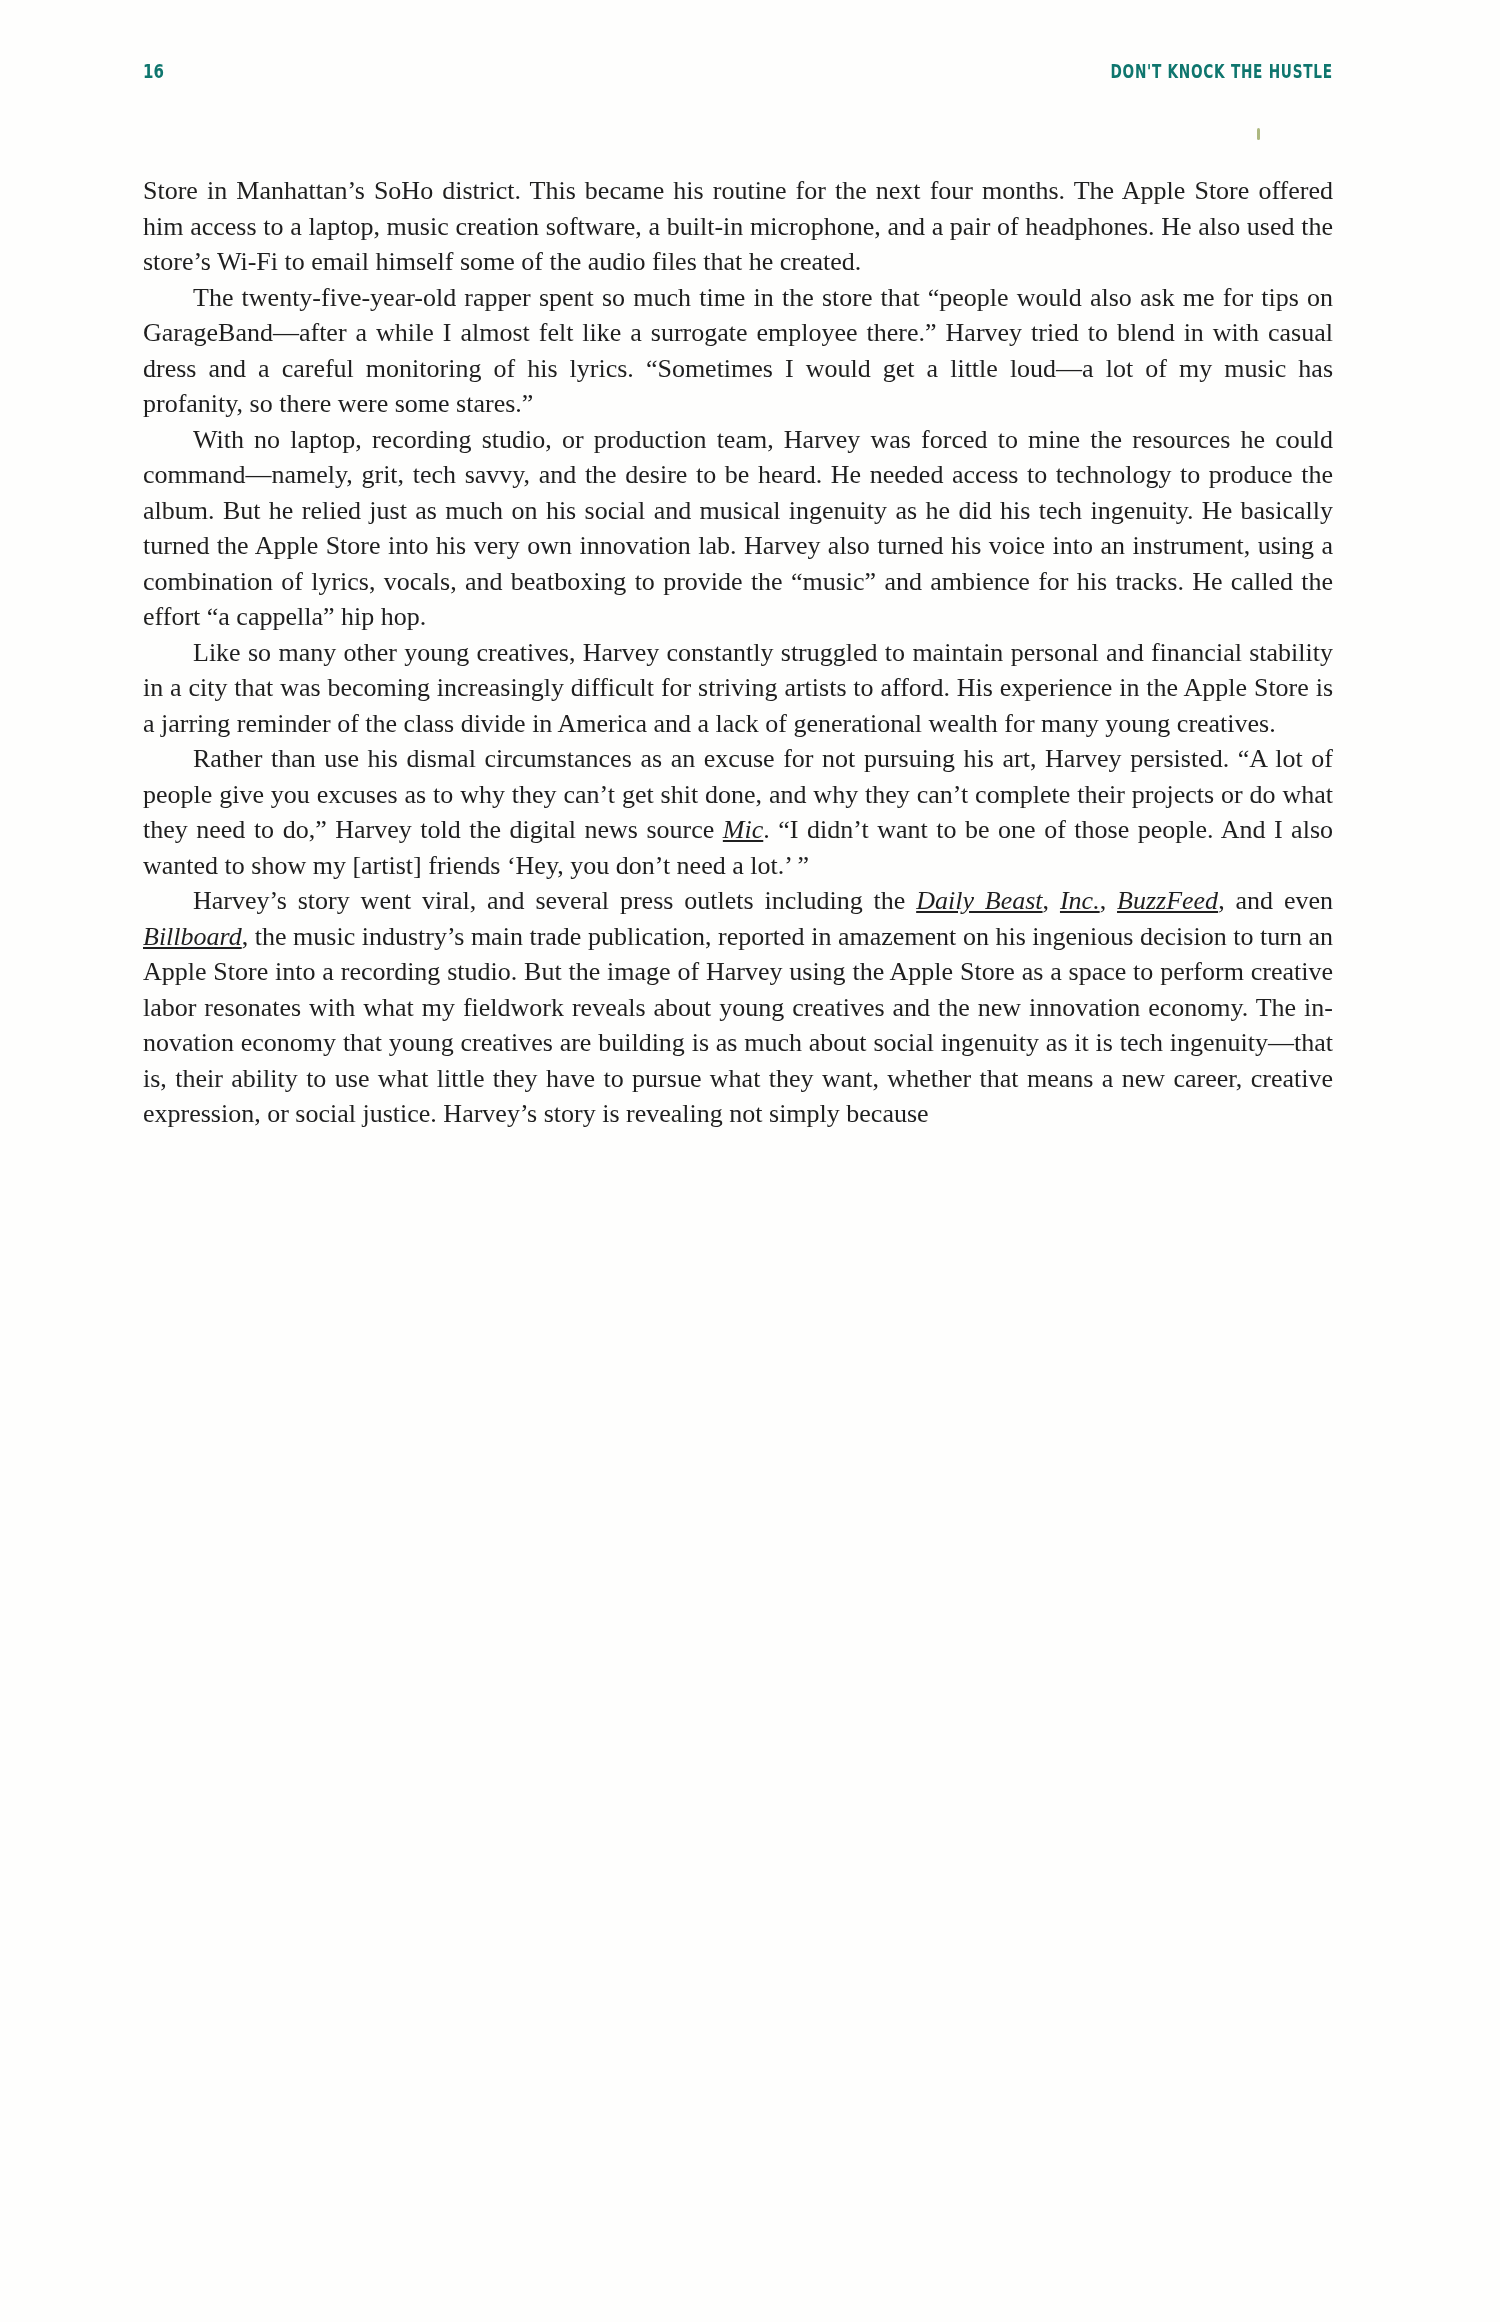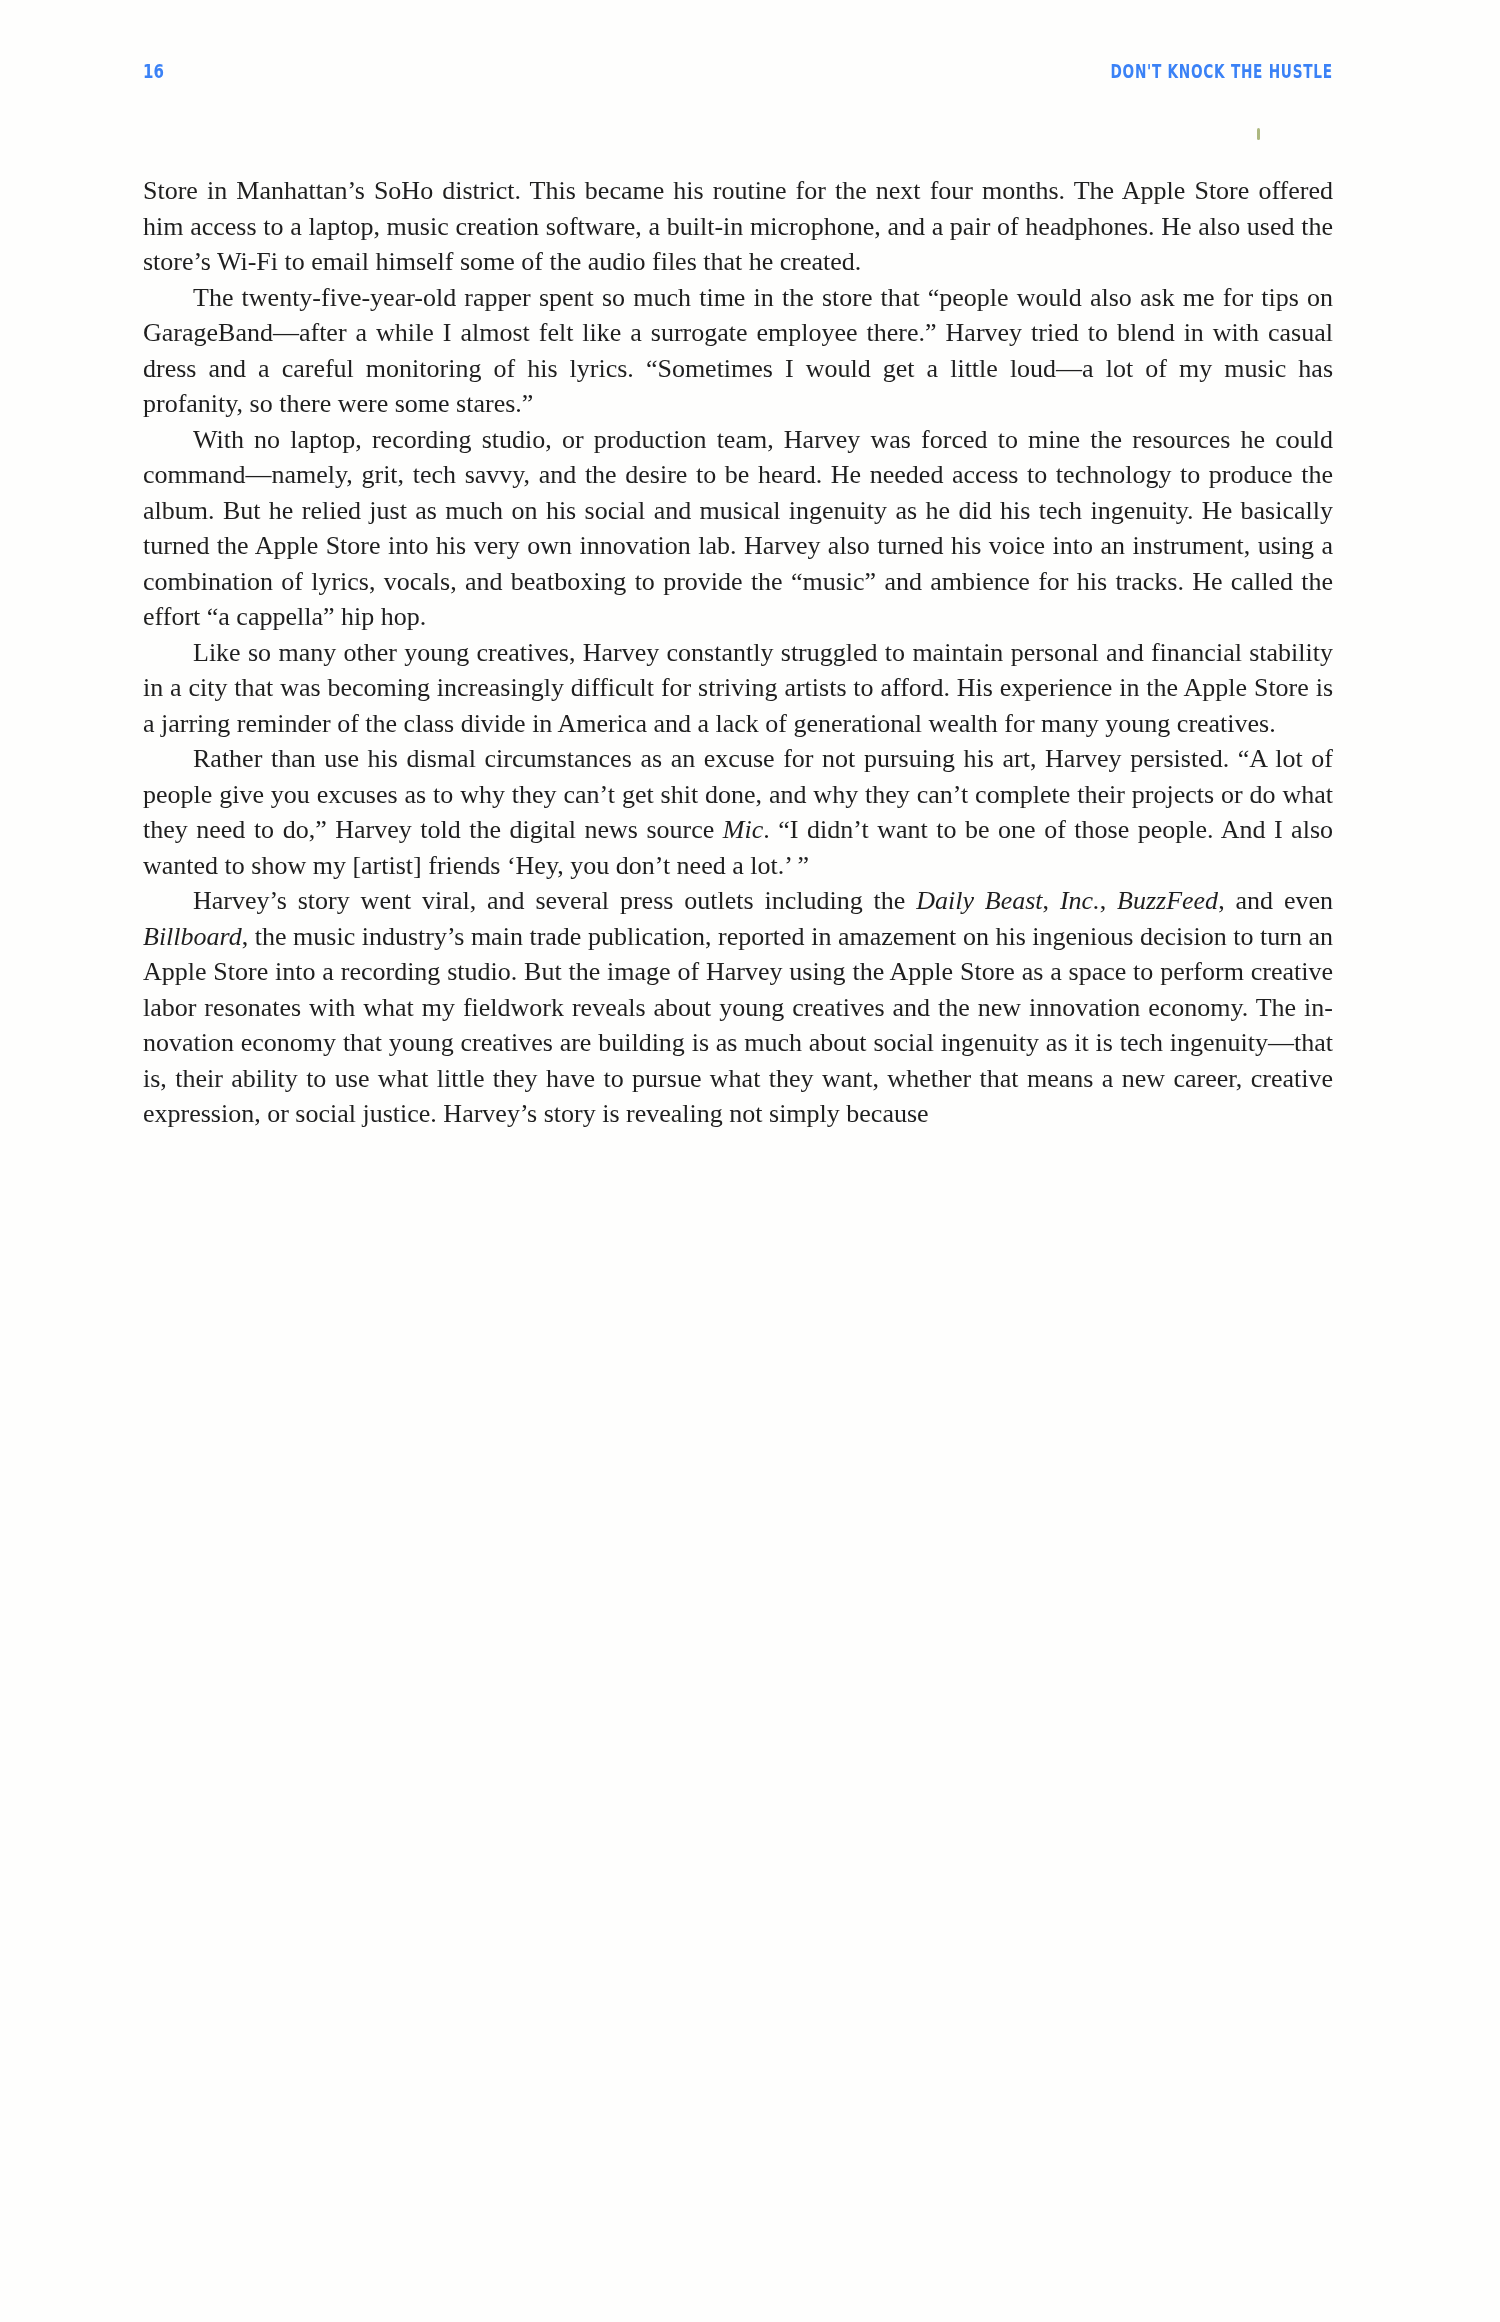--- a/index.html
+++ b/index.html
@@ -24,21 +24,21 @@
       position: absolute;
       top: 56px;
       left: 143px;
       width: 1190px;
       height: 30px;
       display: flex;
       justify-content: space-between;
       align-items: center;
       font-family: "DejaVu Sans", sans-serif;
       font-weight: bold;
-      color: #3b82f6;
+      color: #0f766e;
     }
     .page-number {
       font-size: 20px;
       letter-spacing: 0px;
       transform: scaleX(0.75);
       transform-origin: left center;
     }
     .book-title {
       font-size: 19px;
       letter-spacing: 1px;
@@ -60,20 +60,21 @@
     }
     .body-text p {
       margin: 0;
       text-indent: 0;
     }
     .body-text p.indent {
       text-indent: 50px;
     }
     .body-text em {
       font-style: italic;
+      text-decoration: underline;
     }
     .speck {
       position: absolute;
       left: 1257px;
       top: 128px;
       width: 3px;
       height: 12px;
       background: #8a9a4a;
       border-radius: 2px;
       opacity: 0.7;

